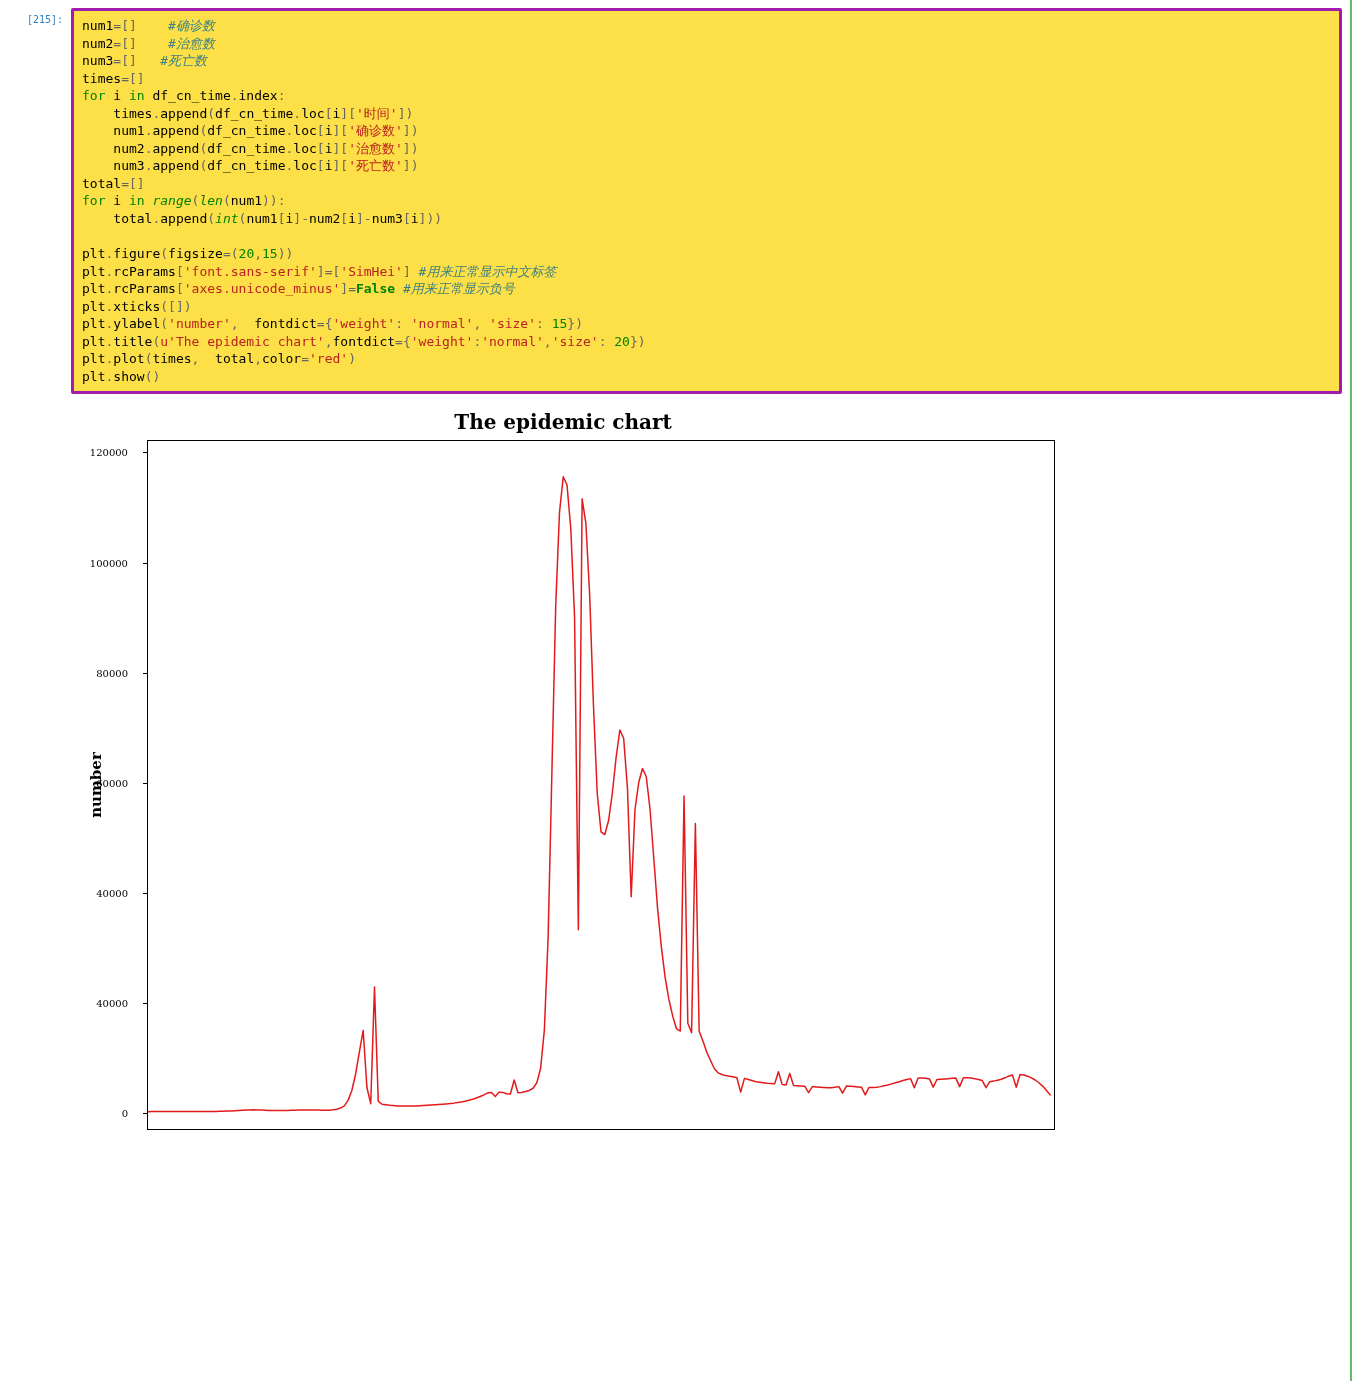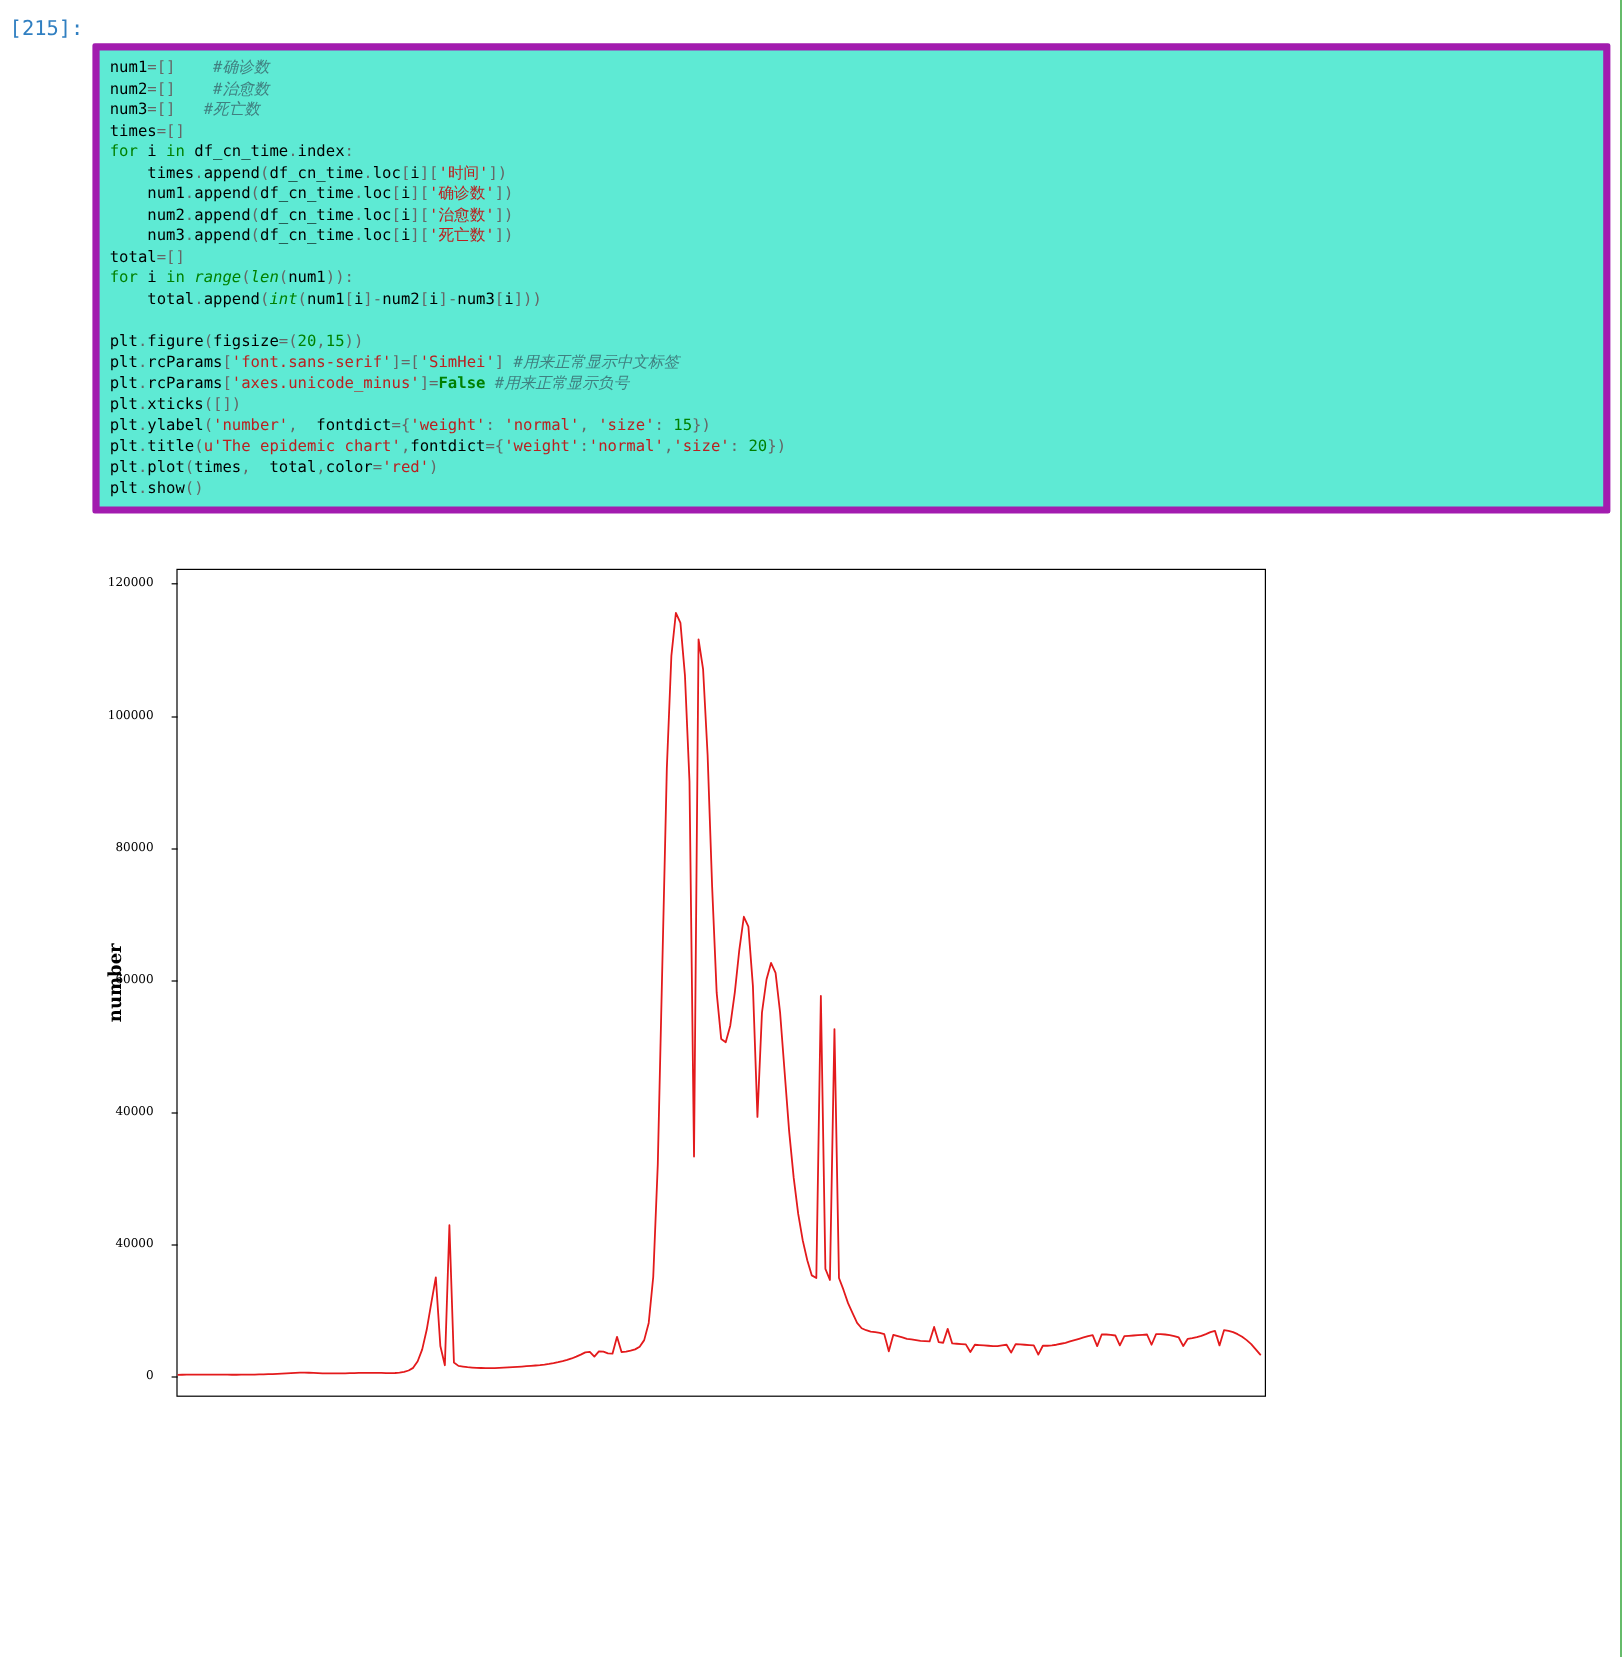--- a/index.html
+++ b/index.html
@@ -20,31 +20,30 @@
     display: flex;
     align-items: flex-start;
     margin-bottom: 10px;
   }
   .prompt {
     flex: 0 0 55px;
     text-align: right;
     padding: 6px 8px 0 0;
     color: #307fc1;
     font-family: monospace;
-    font-size: 17px;
+    font-size: 10px;
     user-select: none;
   }
   .code-area {
     flex: 1;
-    border: 6px solid #a21caf;
+    border: 3px solid #a21caf;
     border-radius: 2px;
-    background: #5eead4;
+    background: #fde047;
     padding: 6px 8px;
     overflow-x: auto;
-    margin-top: 28px;
   }
   pre.code {
     margin: 0;
     font-family: "DejaVu Sans Mono", Menlo, Consolas, "Courier New", monospace;
     font-size: 13px;
     line-height: 1.35;
     white-space: pre;
   }
   
   .op  { color: #666; }              
@@ -151,20 +150,21 @@
 plt<span class="op">.</span>title<span class="op">(</span><span class="str">u'The epidemic chart'</span><span class="op">,</span>fontdict<span class="op">={</span><span class="str">'weight'</span><span class="op">:</span><span class="str">'normal'</span><span class="op">,</span><span class="str">'size'</span><span class="op">: </span><span class="num">20</span><span class="op">})</span>
 plt<span class="op">.</span>plot<span class="op">(</span>times<span class="op">,  </span>total<span class="op">,</span>color<span class="op">=</span><span class="str">'red'</span><span class="op">)</span>
 plt<span class="op">.</span>show<span class="op">()</span></pre>
   </div>
 </div>
 
 <div class="output-cell">
   <div class="output-prompt-spacer"></div>
   <div class="output-area">
     <div class="chart-container">
+      <div class="chart-title">The epidemic chart</div>
       <div class="ylabel">number</div>
       <div class="plot-frame" id="plot-frame">
         <svg class="plot-svg" id="plot-svg" viewBox="0 0 1000 1000" preserveAspectRatio="none">
           <path id="series-path" class="series-line" vector-effect="non-scaling-stroke" d="M0.00 974.80 L4.17 974.72 L8.33 974.68 L12.50 974.64 L16.67 974.60 L20.83 974.58 L25.00 974.56 L29.17 974.56 L33.33 974.56 L37.50 974.60 L41.67 974.64 L45.83 974.68 L50.00 974.72 L54.17 974.72 L58.33 974.68 L62.50 974.64 L66.67 974.56 L70.83 974.48 L75.00 974.40 L79.17 974.24 L83.33 974.08 L87.50 973.92 L91.67 973.68 L95.83 973.36 L100.00 973.04 L104.17 972.72 L108.33 972.40 L112.50 972.24 L116.67 972.16 L120.83 972.32 L125.00 972.56 L129.17 972.80 L133.33 972.96 L137.50 973.12 L141.67 973.20 L145.83 973.20 L150.00 973.12 L154.17 973.04 L158.33 972.88 L162.50 972.72 L166.67 972.56 L170.83 972.48 L175.00 972.44 L179.17 972.44 L183.33 972.48 L187.50 972.56 L191.67 972.72 L195.83 972.80 L200.00 972.64 L204.17 972.16 L208.33 971.20 L212.50 969.60 L216.67 966.40 L220.83 958.40 L225.00 944.00 L229.17 920.00 L233.33 888.00 L237.50 856.80 L241.67 940.00 L245.83 963.20 L250.00 793.60 L254.17 960.00 L258.33 964.00 L262.50 964.80 L266.67 965.60 L270.83 966.00 L275.00 966.40 L279.17 966.56 L283.33 966.64 L287.50 966.72 L291.67 966.64 L295.83 966.40 L300.00 966.08 L304.17 965.76 L308.33 965.44 L312.50 965.12 L316.67 964.80 L320.83 964.40 L325.00 964.00 L329.17 963.52 L333.33 963.04 L337.50 962.40 L341.67 961.60 L345.83 960.64 L350.00 959.52 L354.17 958.24 L358.33 956.80 L362.50 955.04 L366.67 952.80 L370.83 950.40 L375.00 947.60 L379.17 947.04 L383.33 952.80 L387.50 946.40 L391.67 946.80 L395.83 948.80 L400.00 949.20 L404.17 928.80 L408.33 947.20 L412.50 946.80 L416.67 945.60 L420.83 944.00 L425.00 940.80 L429.17 932.80 L433.33 912.00 L437.50 856.00 L441.67 720.00 L445.83 480.00 L450.00 240.00 L454.17 104.00 L458.33 52.00 L462.50 64.00 L466.67 128.00 L470.83 256.00 L475.00 710.40 L479.17 84.00 L483.33 120.00 L487.50 224.00 L491.67 384.00 L495.83 512.00 L500.00 568.00 L504.17 572.00 L508.33 552.00 L512.50 512.00 L516.67 460.00 L520.83 420.00 L525.00 432.00 L529.17 504.00 L533.33 662.40 L537.50 536.00 L541.67 496.00 L545.83 476.00 L550.00 488.00 L554.17 536.00 L558.33 608.00 L562.50 680.00 L566.67 736.00 L570.83 780.00 L575.00 812.00 L579.17 836.00 L583.33 854.40 L587.50 857.60 L591.67 516.00 L595.83 846.40 L600.00 860.00 L604.17 556.00 L608.33 857.60 L612.50 872.00 L616.67 888.00 L620.83 900.00 L625.00 912.00 L629.17 918.40 L633.33 920.80 L637.50 922.40 L641.67 923.20 L645.83 924.00 L650.00 925.60 L654.17 946.40 L658.33 926.40 L662.50 928.00 L666.67 929.60 L670.83 931.20 L675.00 932.00 L679.17 932.80 L683.33 933.60 L687.50 934.00 L691.67 934.40 L695.83 916.80 L700.00 935.20 L704.17 936.00 L708.33 919.20 L712.50 936.80 L716.67 937.20 L720.83 937.60 L725.00 938.00 L729.17 947.20 L733.33 938.40 L737.50 938.80 L741.67 939.20 L745.83 939.60 L750.00 940.00 L754.17 940.00 L758.33 939.20 L762.50 938.40 L766.67 948.00 L770.83 937.60 L775.00 938.00 L779.17 938.40 L783.33 938.80 L787.50 939.20 L791.67 950.40 L795.83 939.60 L800.00 939.60 L804.17 939.20 L808.33 938.40 L812.50 937.20 L816.67 936.00 L820.83 934.40 L825.00 932.80 L829.17 931.20 L833.33 929.60 L837.50 928.00 L841.67 926.80 L845.83 940.00 L850.00 926.00 L854.17 926.00 L858.33 926.40 L862.50 927.20 L866.67 939.20 L870.83 928.00 L875.00 927.60 L879.17 927.20 L883.33 926.80 L887.50 926.40 L891.67 926.00 L895.83 938.40 L900.00 925.60 L904.17 925.60 L908.33 926.00 L912.50 926.80 L916.67 928.00 L920.83 929.60 L925.00 940.00 L929.17 931.20 L933.33 930.40 L937.50 929.20 L941.67 927.60 L945.83 925.60 L950.00 923.20 L954.17 921.60 L958.33 939.20 L962.50 920.80 L966.67 921.60 L970.83 923.20 L975.00 925.60 L979.17 928.80 L983.33 932.80 L987.50 937.60 L991.67 944.00 L995.83 950.40 "></path>
         </svg>
       <div class="ytick" style="top: 97.6%;">0</div>
             <div style="position: absolute; left: -5px; width: 5px; height: 1px; background: rgb(0, 0, 0); top: 97.6%;"></div>
             <div class="ytick" style="top: 81.6%;">40000</div>
             <div style="position: absolute; left: -5px; width: 5px; height: 1px; background: rgb(0, 0, 0); top: 81.6%;"></div>
             <div class="ytick" style="top: 65.6%;">40000</div>

